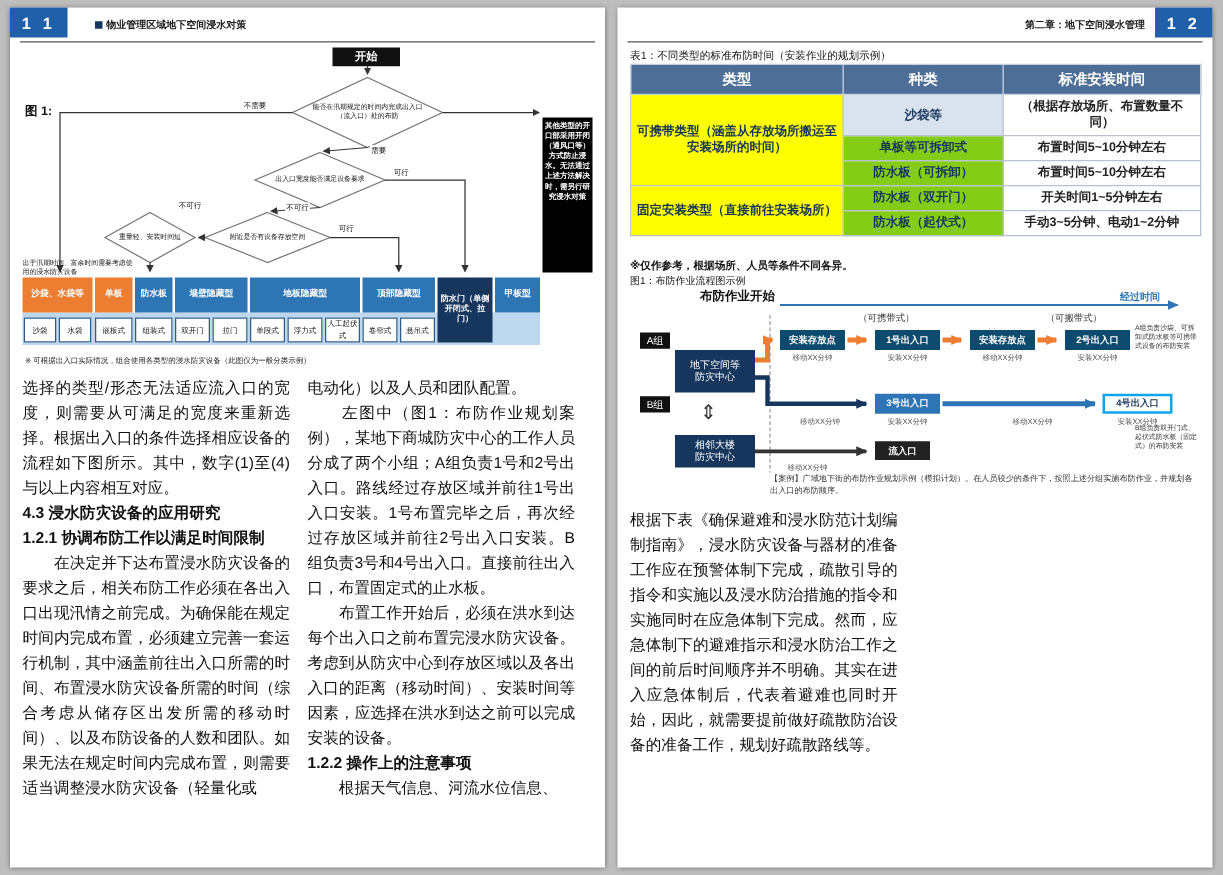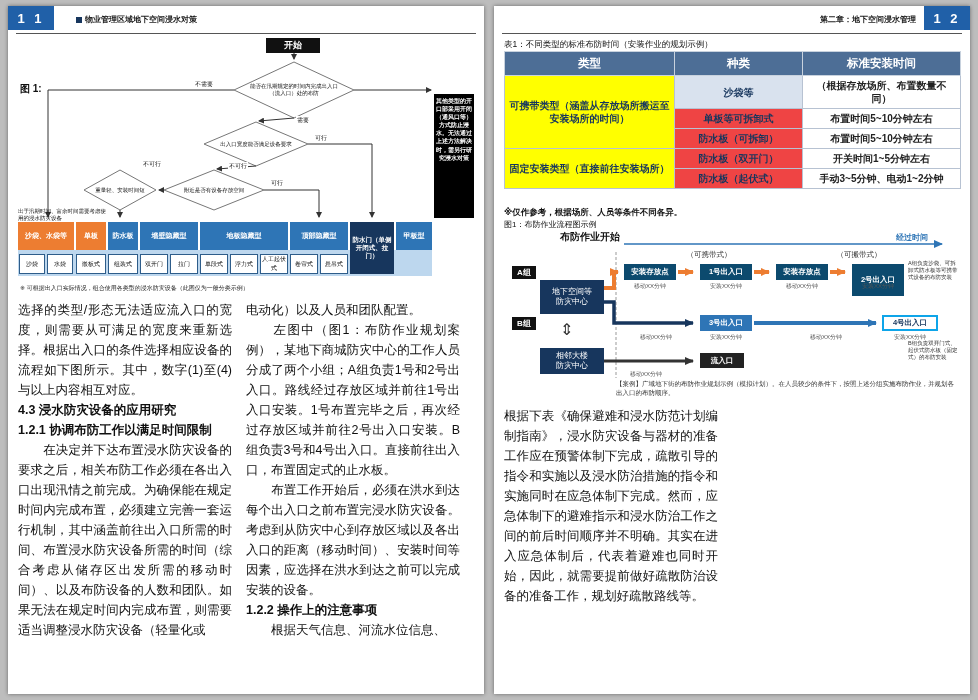--- a/index.html
+++ b/index.html
@@ -46,35 +46,35 @@
   .col{width:214px;font-size:12.5px;line-height:1.6;text-align:justify;color:#101010;}
   .col p{margin:0;}
   .col .hd{font-weight:bold;}
 
   
   .r-caption{position:absolute;left:10px;top:33px;font-size:8.5px;color:#111;}
   .ttab{position:absolute;left:10px;top:45px;width:456px;border-collapse:collapse;table-layout:fixed;}
   .ttab th{background:#4d6e96;color:#fff;font-size:11.5px;padding:4px 2px;border:1px solid #c8d2de;font-weight:bold;}
   .ttab td{border:1px solid #b7c2d2;font-size:10px;padding:3px 4px;text-align:center;vertical-align:middle;line-height:1.3;}
   td.ttype{background:#ffff00;color:#17365d;font-weight:bold;}
-  td.tkind{background:#ef4444;color:#17365d;font-weight:bold;}
+  td.tkind{background:#84cc16;color:#17365d;font-weight:bold;}
   td.shade{background:#d9e2ee;}
   td.ttime{color:#222;font-weight:600;}
   .r-note{position:absolute;left:10px;top:201px;font-size:8.5px;font-weight:bold;color:#111;}
   .r-figcap{position:absolute;left:10px;top:213px;font-size:8px;color:#111;}
 
   
   .timeline{position:absolute;left:10px;top:224px;width:456px;height:172px;}
   .tl-svg{position:absolute;left:0;top:0;}
   .tl-title{position:absolute;left:56px;top:0;font-size:10px;font-weight:bold;color:#111;}
   .tl-axis-label{position:absolute;left:392px;top:2px;font-size:8px;font-weight:bold;color:#2e75b6;}
   .tl-bracket{position:absolute;top:20px;width:110px;text-align:center;font-size:7.5px;color:#333;}
   .tl-box{position:absolute;display:flex;align-items:center;justify-content:center;text-align:center;
           box-sizing:border-box;font-size:7.5px;}
-  .tl-black{background:#111;color:#fff;font-size:8px;font-weight:bold;}
+  .tl-black{background:#111;color:#fff;font-size:8px;font-weight:normal;}
   .tl-orange{background:#0c4a6e;color:#fff;font-weight:bold;}
   .tl-blue{background:#2e75b6;color:#fff;font-weight:bold;}
   .tl-navy{background:#17365d;color:#fff;white-space:pre-line;line-height:1.3;font-size:8px;}
   .tl-outline{background:#fff;border:2px solid #0ea5e9;color:#17365d;font-weight:bold;}
   .tl-dark{background:#222;color:#fff;font-weight:bold;}
   .tl-time{position:absolute;font-size:6px;color:#555;width:52px;text-align:center;}
   .tl-note{position:absolute;font-size:5.5px;line-height:1.3;color:#333;width:50px;}
   .tl-updown{position:absolute;left:56px;top:90px;font-size:16px;color:#333;}
   .tl-case{position:absolute;left:112px;top:150px;width:340px;font-size:6.5px;line-height:1.35;color:#333;}
 
@@ -274,21 +274,21 @@
 
       <div class="tl-box tl-navy" style="left:36px;top:50px;width:64px;height:34px;">地下空间等
 防灾中心</div>
       <div class="tl-updown">⇕</div>
       <div class="tl-box tl-navy" style="left:36px;top:118px;width:64px;height:26px;">相邻大楼
 防灾中心</div>
 
       <div class="tl-box tl-orange" style="left:120px;top:34px;width:52px;height:16px;">安装存放点</div>
       <div class="tl-box tl-orange" style="left:196px;top:34px;width:52px;height:16px;">1号出入口</div>
       <div class="tl-box tl-orange" style="left:272px;top:34px;width:52px;height:16px;">安装存放点</div>
-      <div class="tl-box tl-orange" style="left:348px;top:34px;width:52px;height:32px;">2号出入口</div>
+      <div class="tl-box tl-orange" style="left:348px;top:34px;width:52px;height:16px;">2号出入口</div>
 
       <div class="tl-time" style="left:120px;top:52px;">移动XX分钟</div>
       <div class="tl-time" style="left:196px;top:52px;">安装XX分钟</div>
       <div class="tl-time" style="left:272px;top:52px;">移动XX分钟</div>
       <div class="tl-time" style="left:348px;top:52px;">安装XX分钟</div>
 
       <div class="tl-box tl-blue" style="left:196px;top:85px;width:52px;height:16px;">3号出入口</div>
       <div class="tl-box tl-outline" style="left:378px;top:85px;width:56px;height:16px;">4号出入口</div>
 
       <div class="tl-time" style="left:126px;top:103px;">移动XX分钟</div>

